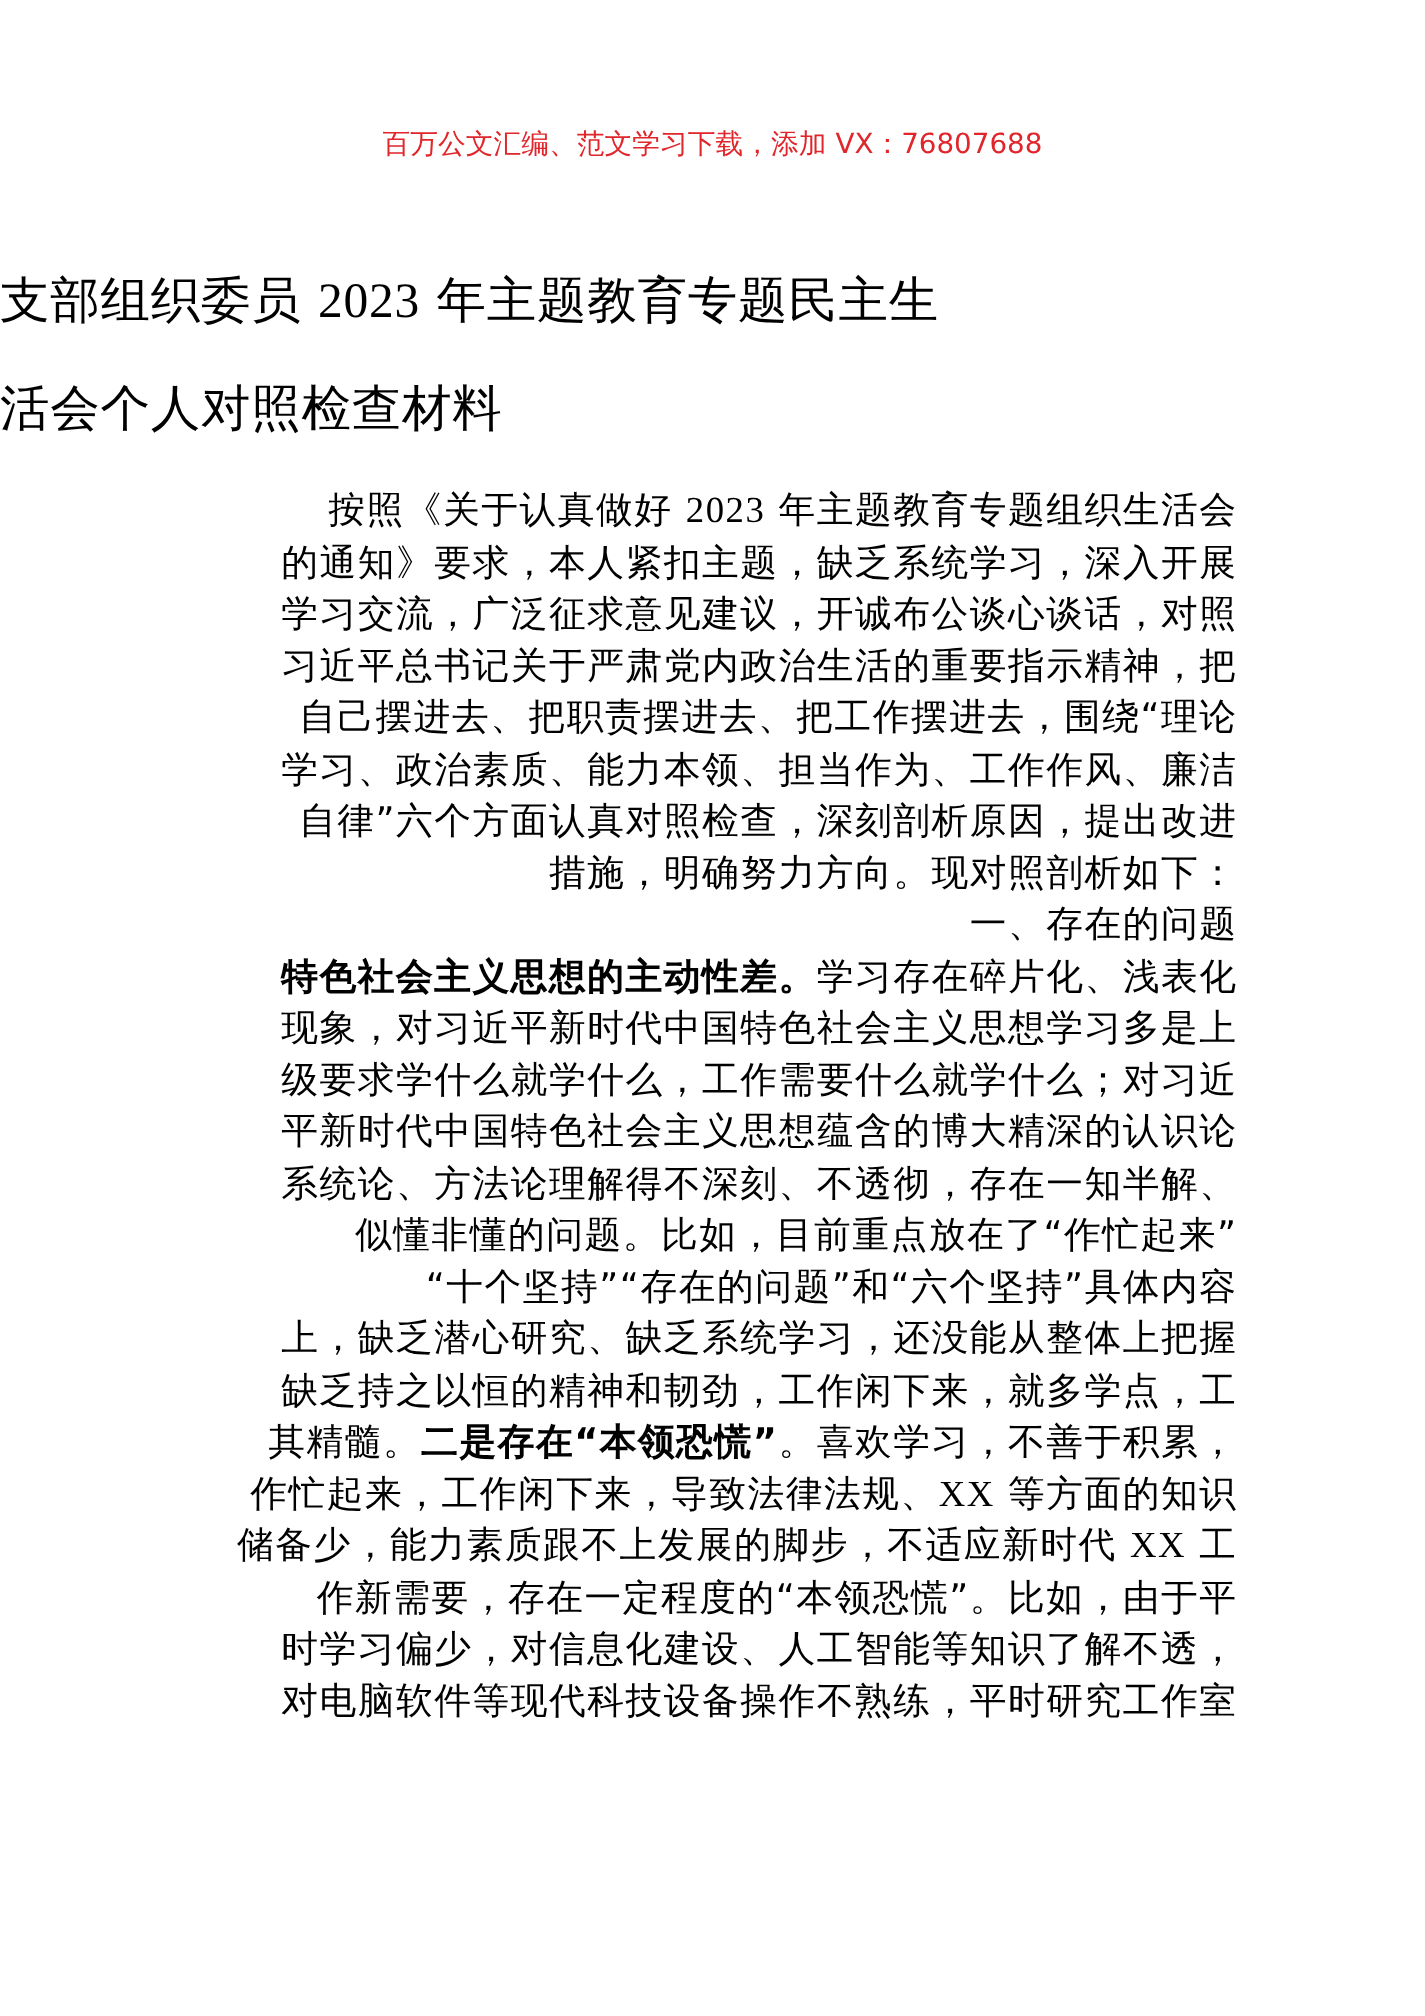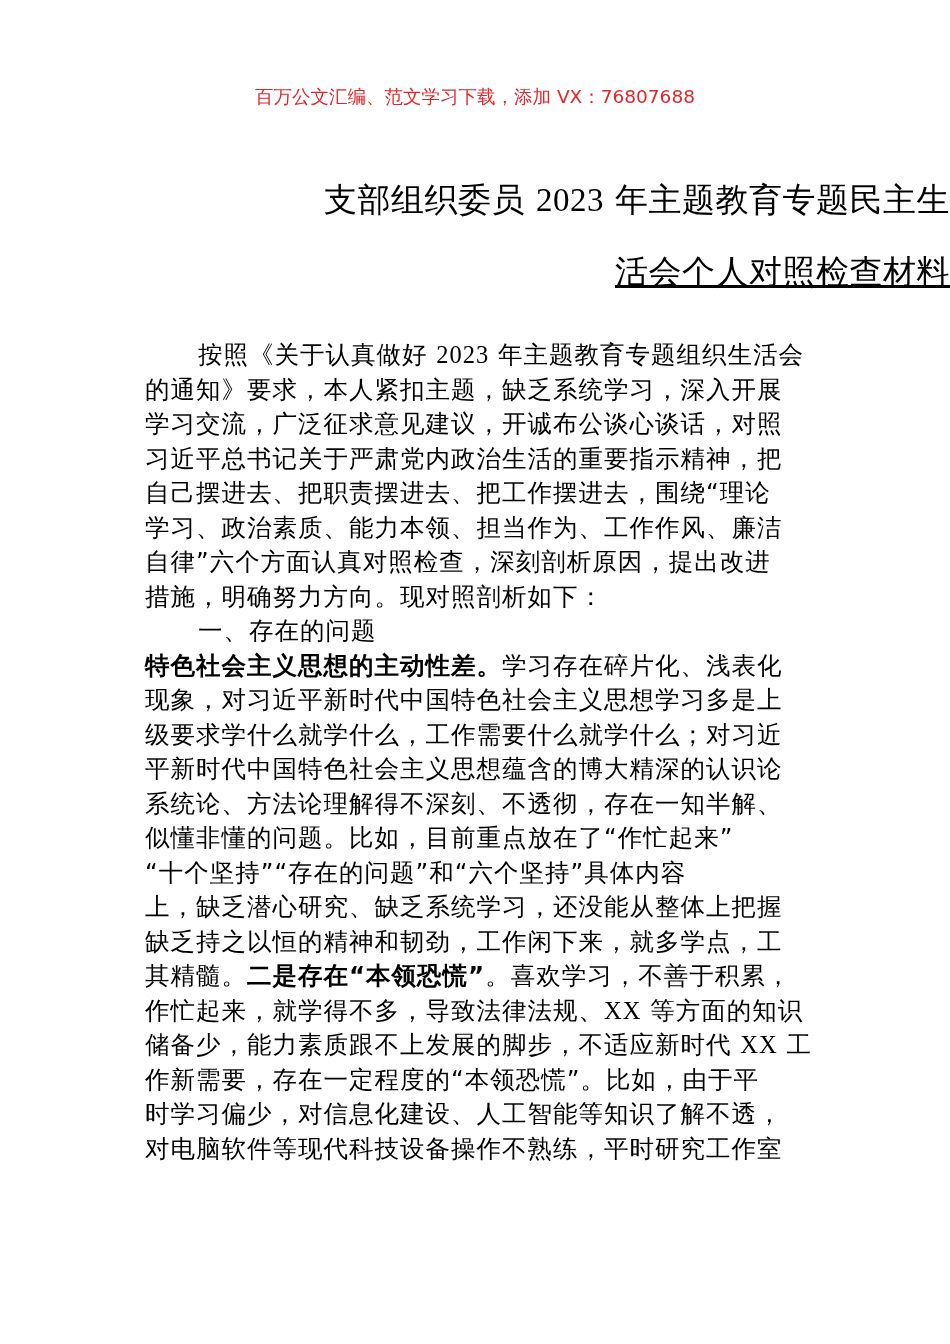--- a/index.html
+++ b/index.html
@@ -31,36 +31,37 @@
     text-align: center;
     font-size: 18.5px;
     line-height: 26px;
     color: #e0262b;
     white-space: nowrap;
   }
   .title {
     position: absolute;
     left: 0;
     width: 950px;
-    text-align: right;
+    text-align: left;
     font-size: 33px;
     line-height: 44px;
     white-space: nowrap;
     letter-spacing: 0.5px;
   }
   .title .num {
     font-family: "Liberation Serif", "DejaVu Serif", serif;
   }
   .title-line-1 { top: 178px; }
-  .title-line-2 { top: 250px; text-decoration: underline; }
+  .title-line-2 { top: 250px; }
   .body {
     position: absolute;
     left: 145px;
-    top: 338px;
+    top: 323px;
     width: 680px;
+    text-align: right;
   }
   .line {
     height: 34.5px;
     line-height: 34.5px;
     font-size: 24.5px;
     white-space: nowrap;
     letter-spacing: 1px;
   }
   .line .b { font-weight: bold; }
   .line .num {
@@ -91,20 +92,20 @@
     <div class="line"><span class="b">特色社会主义思想的主动性差。</span><span>学习存在碎片化、浅表化</span></div>
     <div class="line">现象，对习近平新时代中国特色社会主义思想学习多是上</div>
     <div class="line">级要求学什么就学什么，工作需要什么就学什么；对习近</div>
     <div class="line">平新时代中国特色社会主义思想蕴含的博大精深的认识论</div>
     <div class="line">系统论、方法论理解得不深刻、不透彻，存在一知半解、</div>
     <div class="line">似懂非懂的问题。比如，目前重点放在了“作忙起来”</div>
     <div class="line">“十个坚持”“存在的问题”和“六个坚持”具体内容</div>
     <div class="line">上，缺乏潜心研究、缺乏系统学习，还没能从整体上把握</div>
     <div class="line">缺乏持之以恒的精神和韧劲，工作闲下来，就多学点，工</div>
     <div class="line"><span>其精髓。</span><span class="b">二是存在“本领恐慌”</span><span>。喜欢学习，不善于积累，</span></div>
-    <div class="line"><span>作忙起来，就学得不多，导致法律法规、</span><span class="num">XX</span><span> 等方面的知识</span></div>
+    <div class="line"><span>作忙起来，工作闲下来，导致法律法规、</span><span class="num">XX</span><span> 等方面的知识</span></div>
     <div class="line"><span>储备少，能力素质跟不上发展的脚步，不适应新时代 </span><span class="num">XX</span><span> 工</span></div>
     <div class="line">作新需要，存在一定程度的“本领恐慌”。比如，由于平</div>
     <div class="line">时学习偏少，对信息化建设、人工智能等知识了解不透，</div>
     <div class="line">对电脑软件等现代科技设备操作不熟练，平时研究工作室</div>
   </div>
 
 </div>
 
 </body></html>

